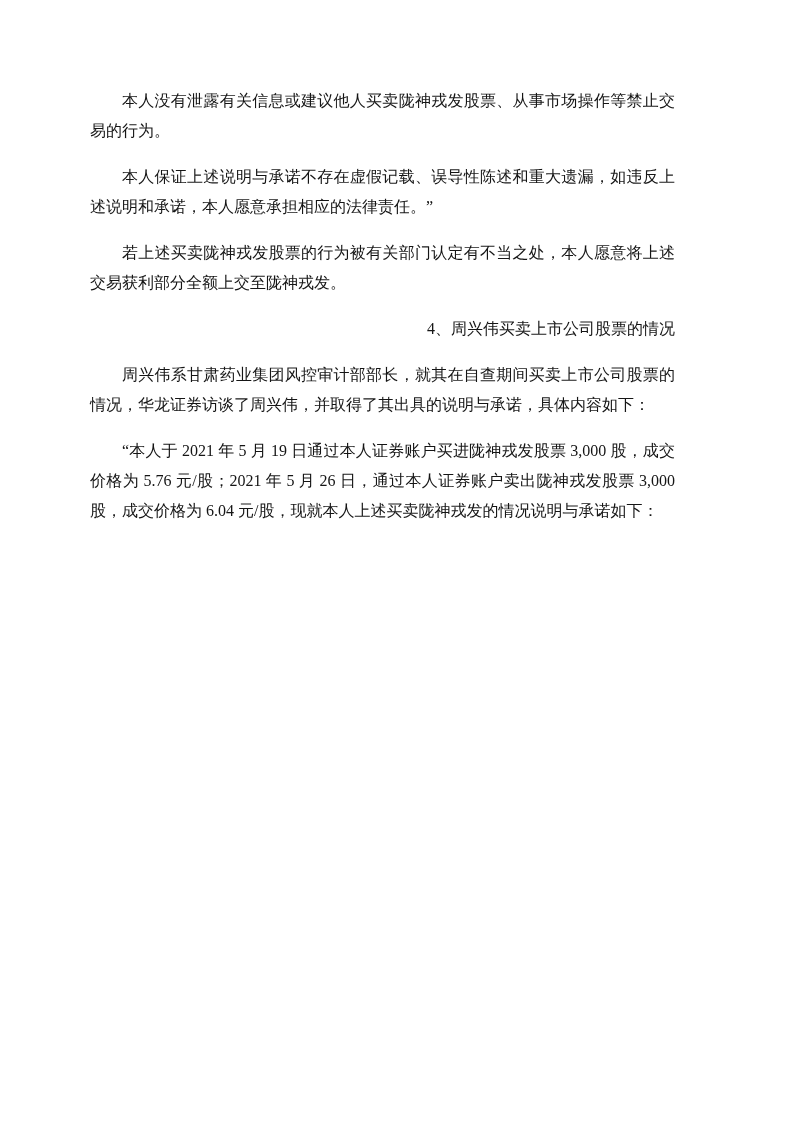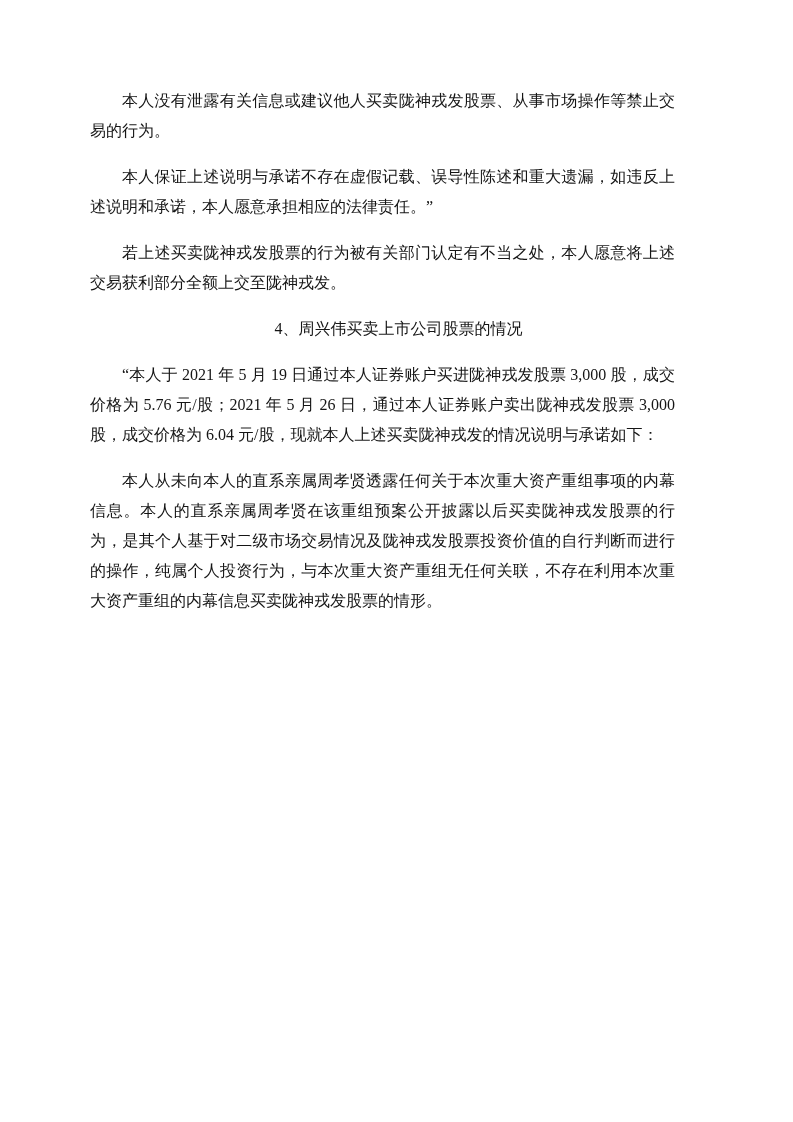--- a/index.html
+++ b/index.html
@@ -21,26 +21,26 @@
     padding: 86px 118px 0 90px;
   }
   .page p {
     margin: 0 0 16px 0;
     line-height: 30px;
     text-align: justify;
     text-indent: 2em;
     word-break: break-all;
   }
   .page p.heading {
-    text-align: center;
+    text-align: right;
   }
 </style>
 </head>
 <body>
 
 <div class="page">
   <p class="body">本人没有泄露有关信息或建议他人买卖陇神戎发股票、从事市场操作等禁止交易的行为。</p>
   <p class="body">本人保证上述说明与承诺不存在虚假记载、误导性陈述和重大遗漏，如违反上述说明和承诺，本人愿意承担相应的法律责任。”</p>
   <p class="body">若上述买卖陇神戎发股票的行为被有关部门认定有不当之处，本人愿意将上述交易获利部分全额上交至陇神戎发。</p>
   <p class="heading">4、周兴伟买卖上市公司股票的情况</p>
+  <p class="body">周兴伟系甘肃药业集团风控审计部部长，就其在自查期间买卖上市公司股票的情况，华龙证券访谈了周兴伟，并取得了其出具的说明与承诺，具体内容如下：</p>
   <p class="body">“本人于 2021 年 5 月 19 日通过本人证券账户买进陇神戎发股票 3,000 股，成交价格为 5.76 元/股；2021 年 5 月 26 日，通过本人证券账户卖出陇神戎发股票 3,000 股，成交价格为 6.04 元/股，现就本人上述买卖陇神戎发的情况说明与承诺如下：</p>
-  <p class="body">本人从未向本人的直系亲属周孝贤透露任何关于本次重大资产重组事项的内幕信息。本人的直系亲属周孝贤在该重组预案公开披露以后买卖陇神戎发股票的行为，是其个人基于对二级市场交易情况及陇神戎发股票投资价值的自行判断而进行的操作，纯属个人投资行为，与本次重大资产重组无任何关联，不存在利用本次重大资产重组的内幕信息买卖陇神戎发股票的情形。</p>
 </div>
 
 </body></html>

